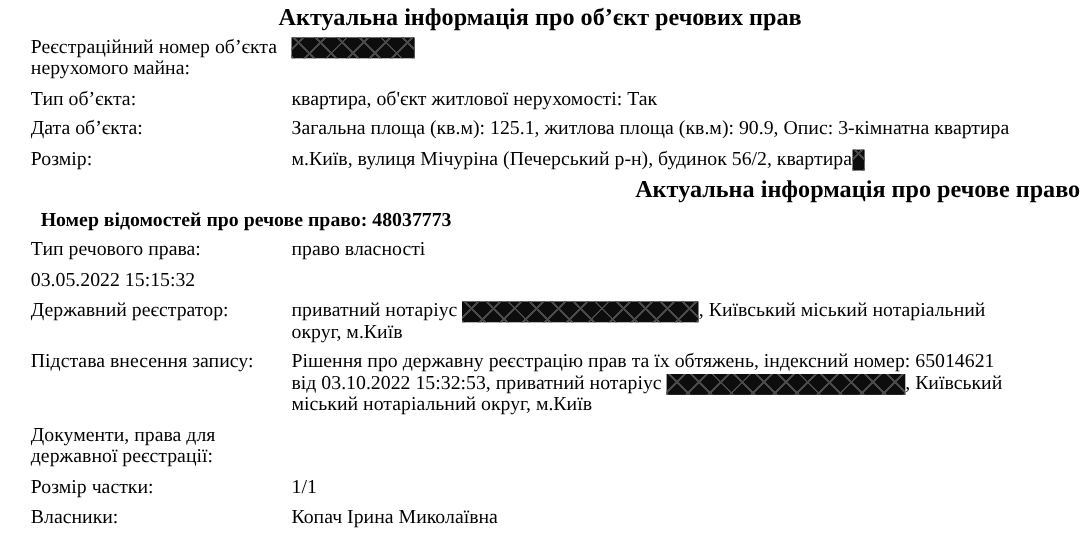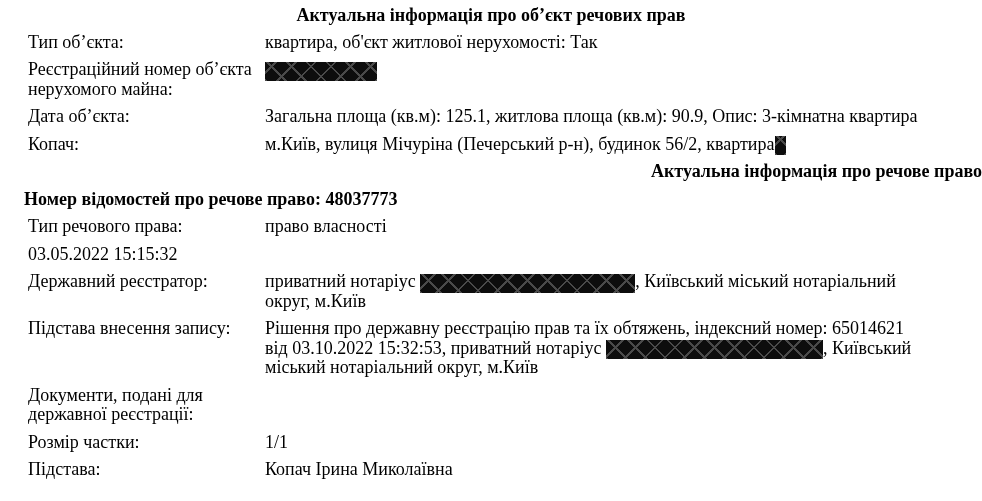--- a/index.html
+++ b/index.html
@@ -15,38 +15,38 @@
     color:var(--text);
     font-family:"Liberation Serif","DejaVu Serif",serif;
     font-size:18px;
     line-height:19.5px;
     padding-top:6px;
   }
   .doc-heading{
     width:982px;
     text-align:center;
     font-weight:bold;
-    font-size:18px;
+    font-size:22px;
     margin-bottom:7px;
   }
   .doc-heading.second{
     margin-top:3px;
     margin-bottom:8px;
     text-align:right;
   }
   .field-row{
     display:grid;
     grid-template-columns:237px 658px;
     padding-left:28px;
     margin-bottom:8px;
   }
   .field-label{white-space:normal;}
   .field-value{white-space:normal;}
   .record-line{
-    padding-left:24px;
+    padding-left:37px;
     font-weight:bold;
     margin-bottom:8px;
   }
   .redact{
     display:inline-block;
     height:19px;
     vertical-align:bottom;
     margin-bottom:-1px;
     background-color:var(--redact-bg);
     background-image:
@@ -56,36 +56,36 @@
 </style>
 </head>
 <body>
 
 <div>
 
   <div class="doc-heading">Актуальна інформація про об’єкт речових прав</div>
 
   <div id="object-rows">
   <div class="field-row">
-    <div class="field-label">Тип об’єкта:</div>
-    <div class="field-value">квартира, об'єкт житлової нерухомості: Так</div>
+    <div class="field-label">Реєстраційний номер об’єкта нерухомого майна:</div>
+    <div class="field-value"><span class="redact" style="width: 112px;"></span></div>
   </div>
 
   <div class="field-row">
-    <div class="field-label">Реєстраційний номер об’єкта нерухомого майна:</div>
-    <div class="field-value"><span class="redact" style="width: 112px;"></span></div>
+    <div class="field-label">Тип об’єкта:</div>
+    <div class="field-value">квартира, об'єкт житлової нерухомості: Так</div>
   </div>
 
   <div class="field-row">
     <div class="field-label">Дата об’єкта:</div>
     <div class="field-value">Загальна площа (кв.м): 125.1, житлова площа (кв.м): 90.9, Опис: 3-кімнатна квартира</div>
   </div>
 
   <div class="field-row">
-    <div class="field-label">Копач:</div>
+    <div class="field-label">Розмір:</div>
     <div class="field-value">м.Київ, вулиця Мічуріна (Печерський р-н), будинок 56/2, квартира<span class="redact" style="width: 11px;"></span></div>
   </div>
 </div>
 
   <div class="doc-heading second">Актуальна інформація про речове право</div>
 
   <div class="record-line">
     <span>Номер відомостей про речове право: </span>
     <span>48037773</span>
   </div>
@@ -104,27 +104,27 @@
     <div class="field-label">Державний реєстратор:</div>
     <div class="field-value">приватний нотаріус <span class="redact" style="width: 215px;"></span>, Київський міський нотаріальний округ, м.Київ</div>
   </div>
 
   <div class="field-row">
     <div class="field-label">Підстава внесення запису:</div>
     <div class="field-value">Рішення про державну реєстрацію прав та їх обтяжень, індексний номер: 65014621 від 03.10.2022 15:32:53, приватний нотаріус <span class="redact" style="width: 217px;"></span>, Київський міський нотаріальний округ, м.Київ</div>
   </div>
 
   <div class="field-row">
-    <div class="field-label">Документи, подані для державної реєстрації:</div>
+    <div class="field-label">Документи, права для державної реєстрації:</div>
   </div>
 
   <div class="field-row">
     <div class="field-label">Розмір частки:</div>
     <div class="field-value">1/1</div>
   </div>
 
   <div class="field-row">
-    <div class="field-label">Підстава:</div>
+    <div class="field-label">Власники:</div>
     <div class="field-value">Копач Ірина Миколаївна</div>
   </div>
 </div>
 
 </div>
 
 </body></html>

